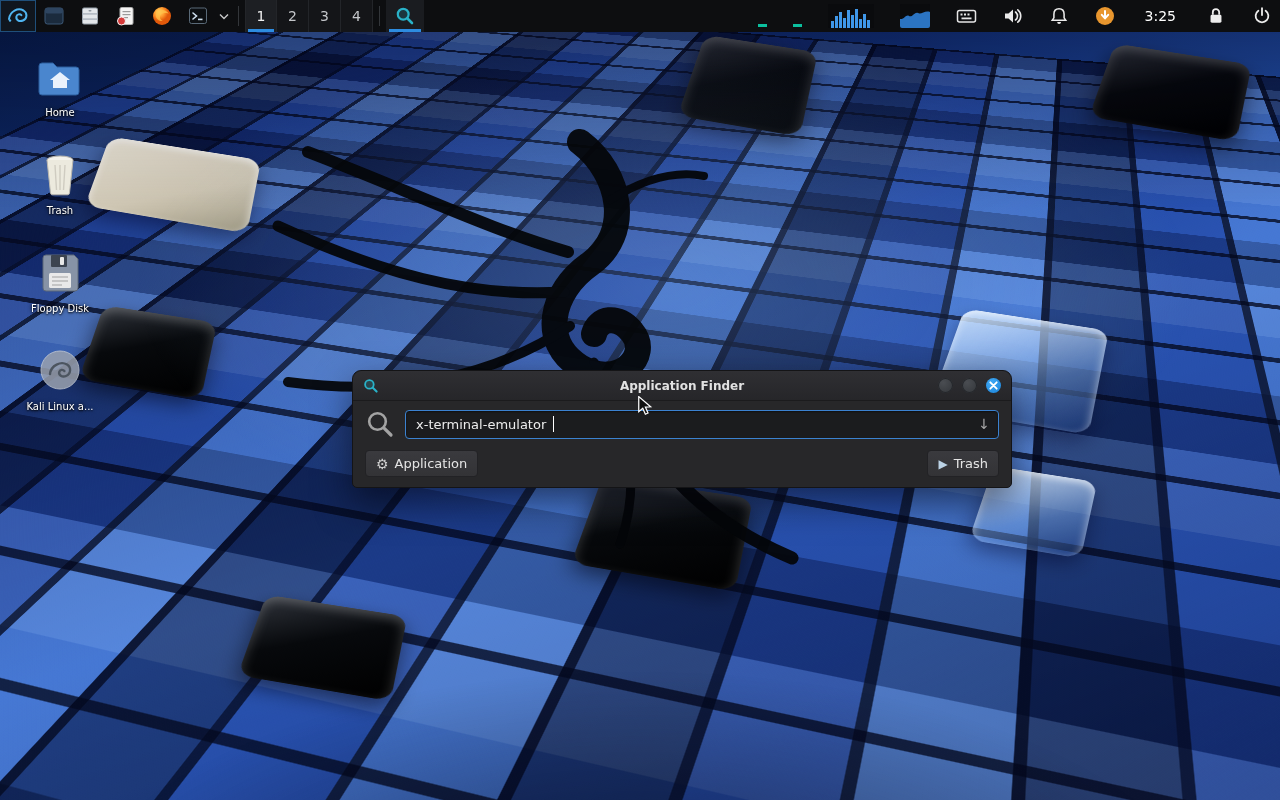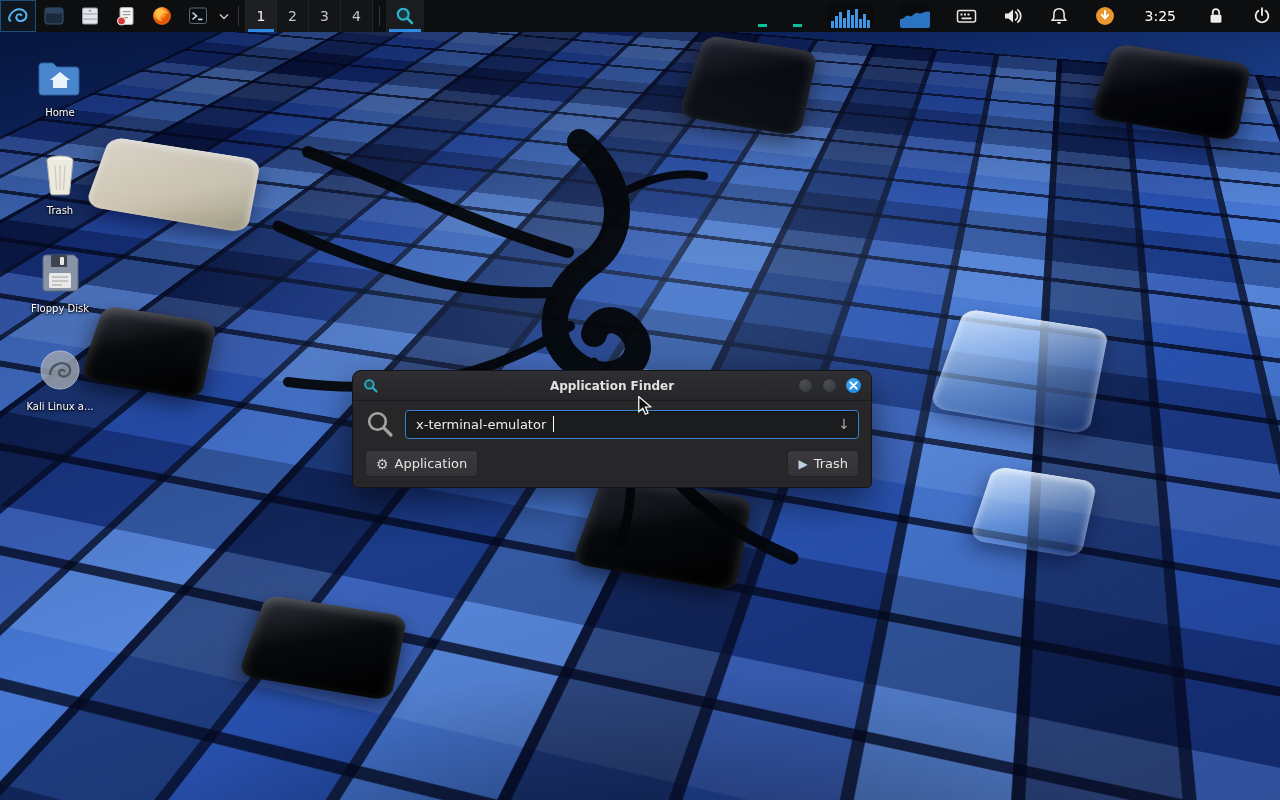--- a/index.html
+++ b/index.html
@@ -57,21 +57,21 @@
 
   
   .desk-icons { position:absolute; left:10px; top:50px; z-index:2; }
   .dicon { width:100px; display:flex; flex-direction:column; align-items:center;
     margin-bottom:30px; cursor:pointer; }
   .dicon .art { height:48px; display:flex; align-items:flex-end; justify-content:center; }
   .dicon .lbl { margin-top:9px; font-size:10px; color:#ffffff; text-align:right;
     text-shadow:0 1px 2px #000, 0 0 4px #000; white-space:nowrap; }
 
   
-  .dialog { position:absolute; left:352px; top:370px; width:520px; z-index:5;
+  .dialog { position:absolute; left:352px; top:370px; width:660px; z-index:5;
     background:#272729; border:1px solid #141416; border-radius:9px 9px 5px 5px;
     box-shadow:0 14px 36px rgba(0,0,10,.55); }
   .titlebar { height:30px; display:flex; align-items:center; position:relative;
     background:linear-gradient(#2f2f33,#262629); border-bottom:1px solid #1b1b1d;
     border-radius:9px 9px 0 0; padding:0 10px; }
   .title { position:absolute; left:0; right:0; text-align:center; font-size:12px;
     font-weight:bold; color:#e2e2e2; pointer-events:none; }
   .win-controls { margin-left:auto; display:flex; align-items:center; gap:9px; z-index:1; }
   .wc { width:15px; height:15px; border-radius:50%; border:none; cursor:pointer; padding:0;
     display:flex; align-items:center; justify-content:center; }

